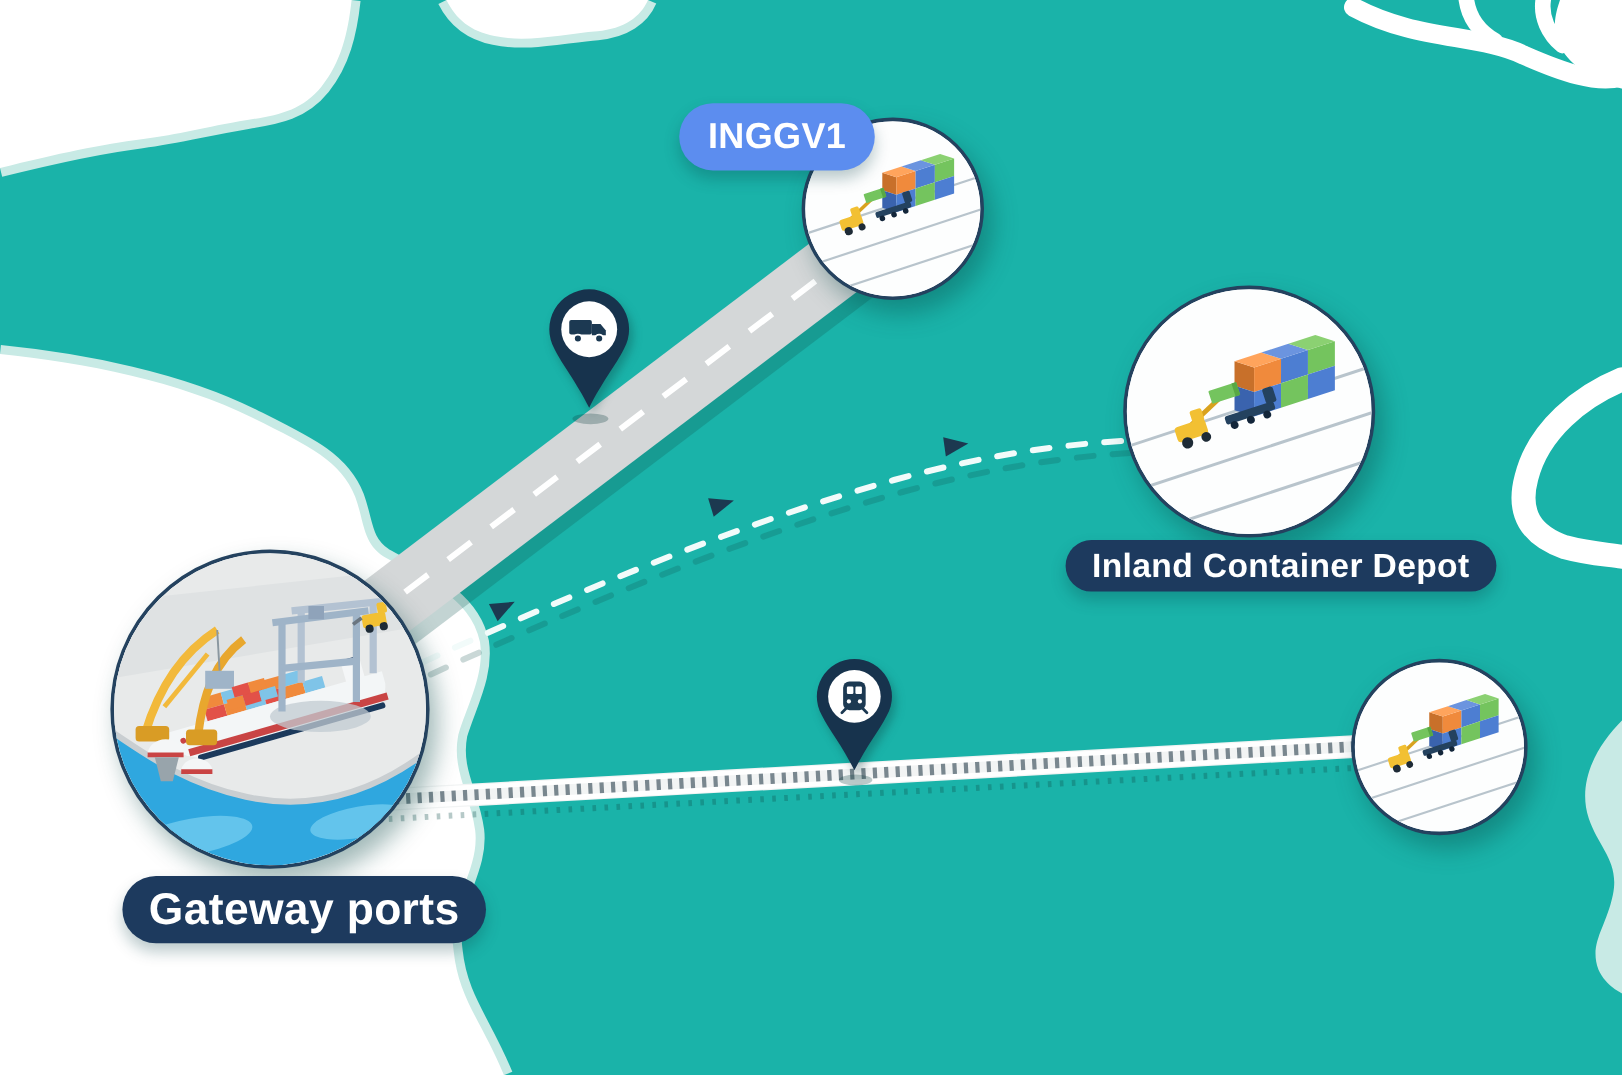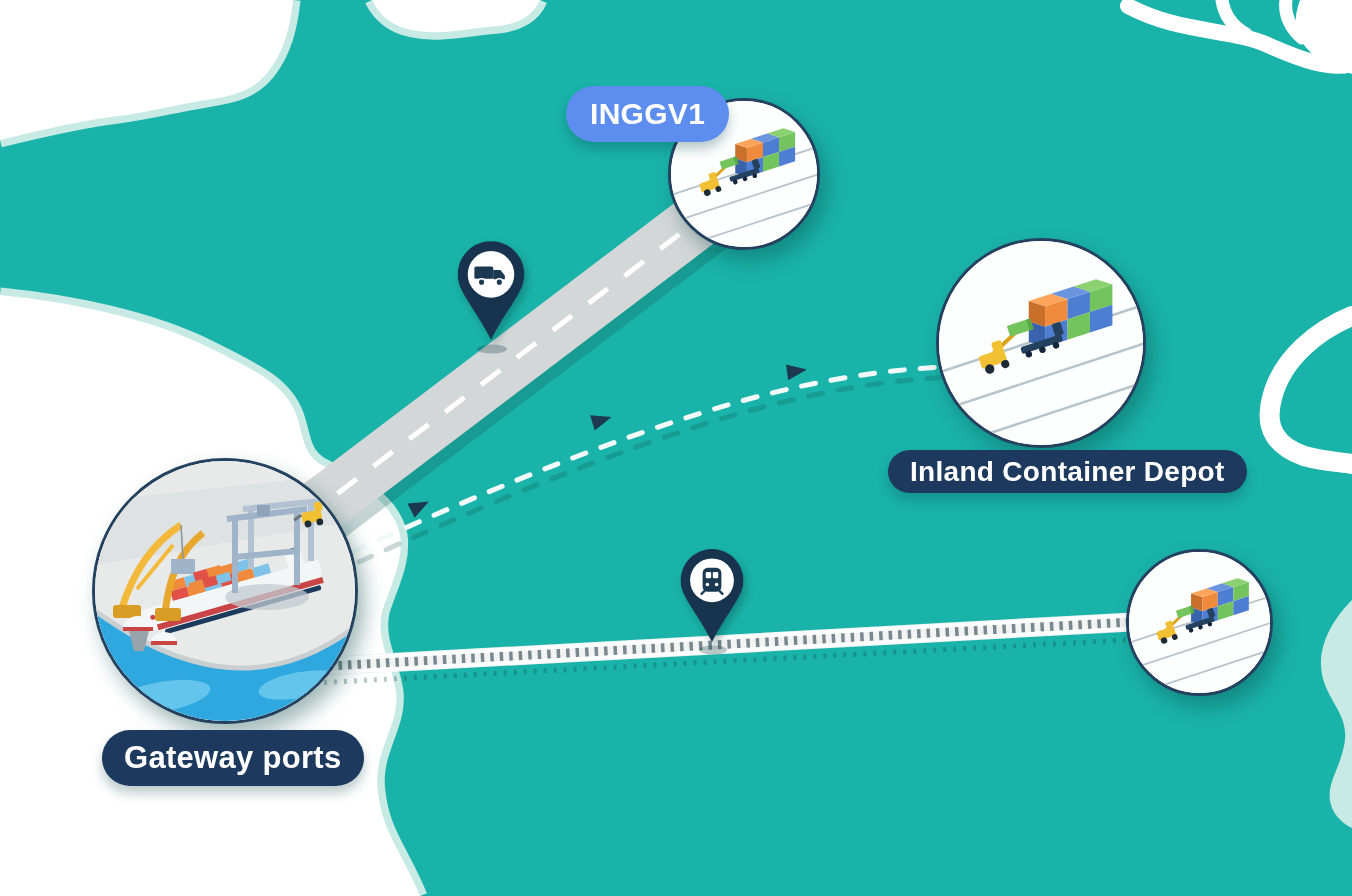--- a/index.html
+++ b/index.html
@@ -11,21 +11,21 @@
                box-shadow:7px 11px 20px rgba(8,70,68,.38);}
   .node-circle svg{display:block;width:100%;height:100%;}
   .pin{position:absolute;z-index:3;filter:drop-shadow(3px 5px 4px rgba(8,60,60,.35));}
   .pill{position:absolute;z-index:4;display:inline-flex;align-items:center;justify-content:center;
         color:#FFFFFF;font-weight:700;letter-spacing:.3px;white-space:nowrap;
         box-shadow:0 7px 12px rgba(8,60,70,.28);}
   .pill-navy{background:#1D3A5E;}
   .pill-blue{background:#5C8DEF;}
   #label-terminal{left:566px;top:86px;height:56px;padding:0 24px;border-radius:28px;font-size:30px;}
   #label-icd{left:888px;top:450px;height:43px;padding:0 22px;border-radius:22px;font-size:28px;}
-  #label-gateway{left:102px;top:730px;height:56px;padding:0 22px;border-radius:28px;font-size:31px;}
+  #label-gateway{left:102px;top:730px;height:56px;padding:0 22px;border-radius:28px;font-size:37px;}
   #circle-gateway{left:92px;top:458px;width:260px;height:260px;}
   #circle-terminal{left:668px;top:98px;width:146px;height:146px;}
   #circle-icd{left:936px;top:238px;width:204px;height:204px;}
   #circle-railyard{left:1126px;top:549px;width:141px;height:141px;}
   #pin-truck{left:455px;top:240px;width:72px;height:102px;}
   #pin-train{left:678px;top:548px;width:68px;height:96px;}
 </style>
 </head>
 <body>
 

